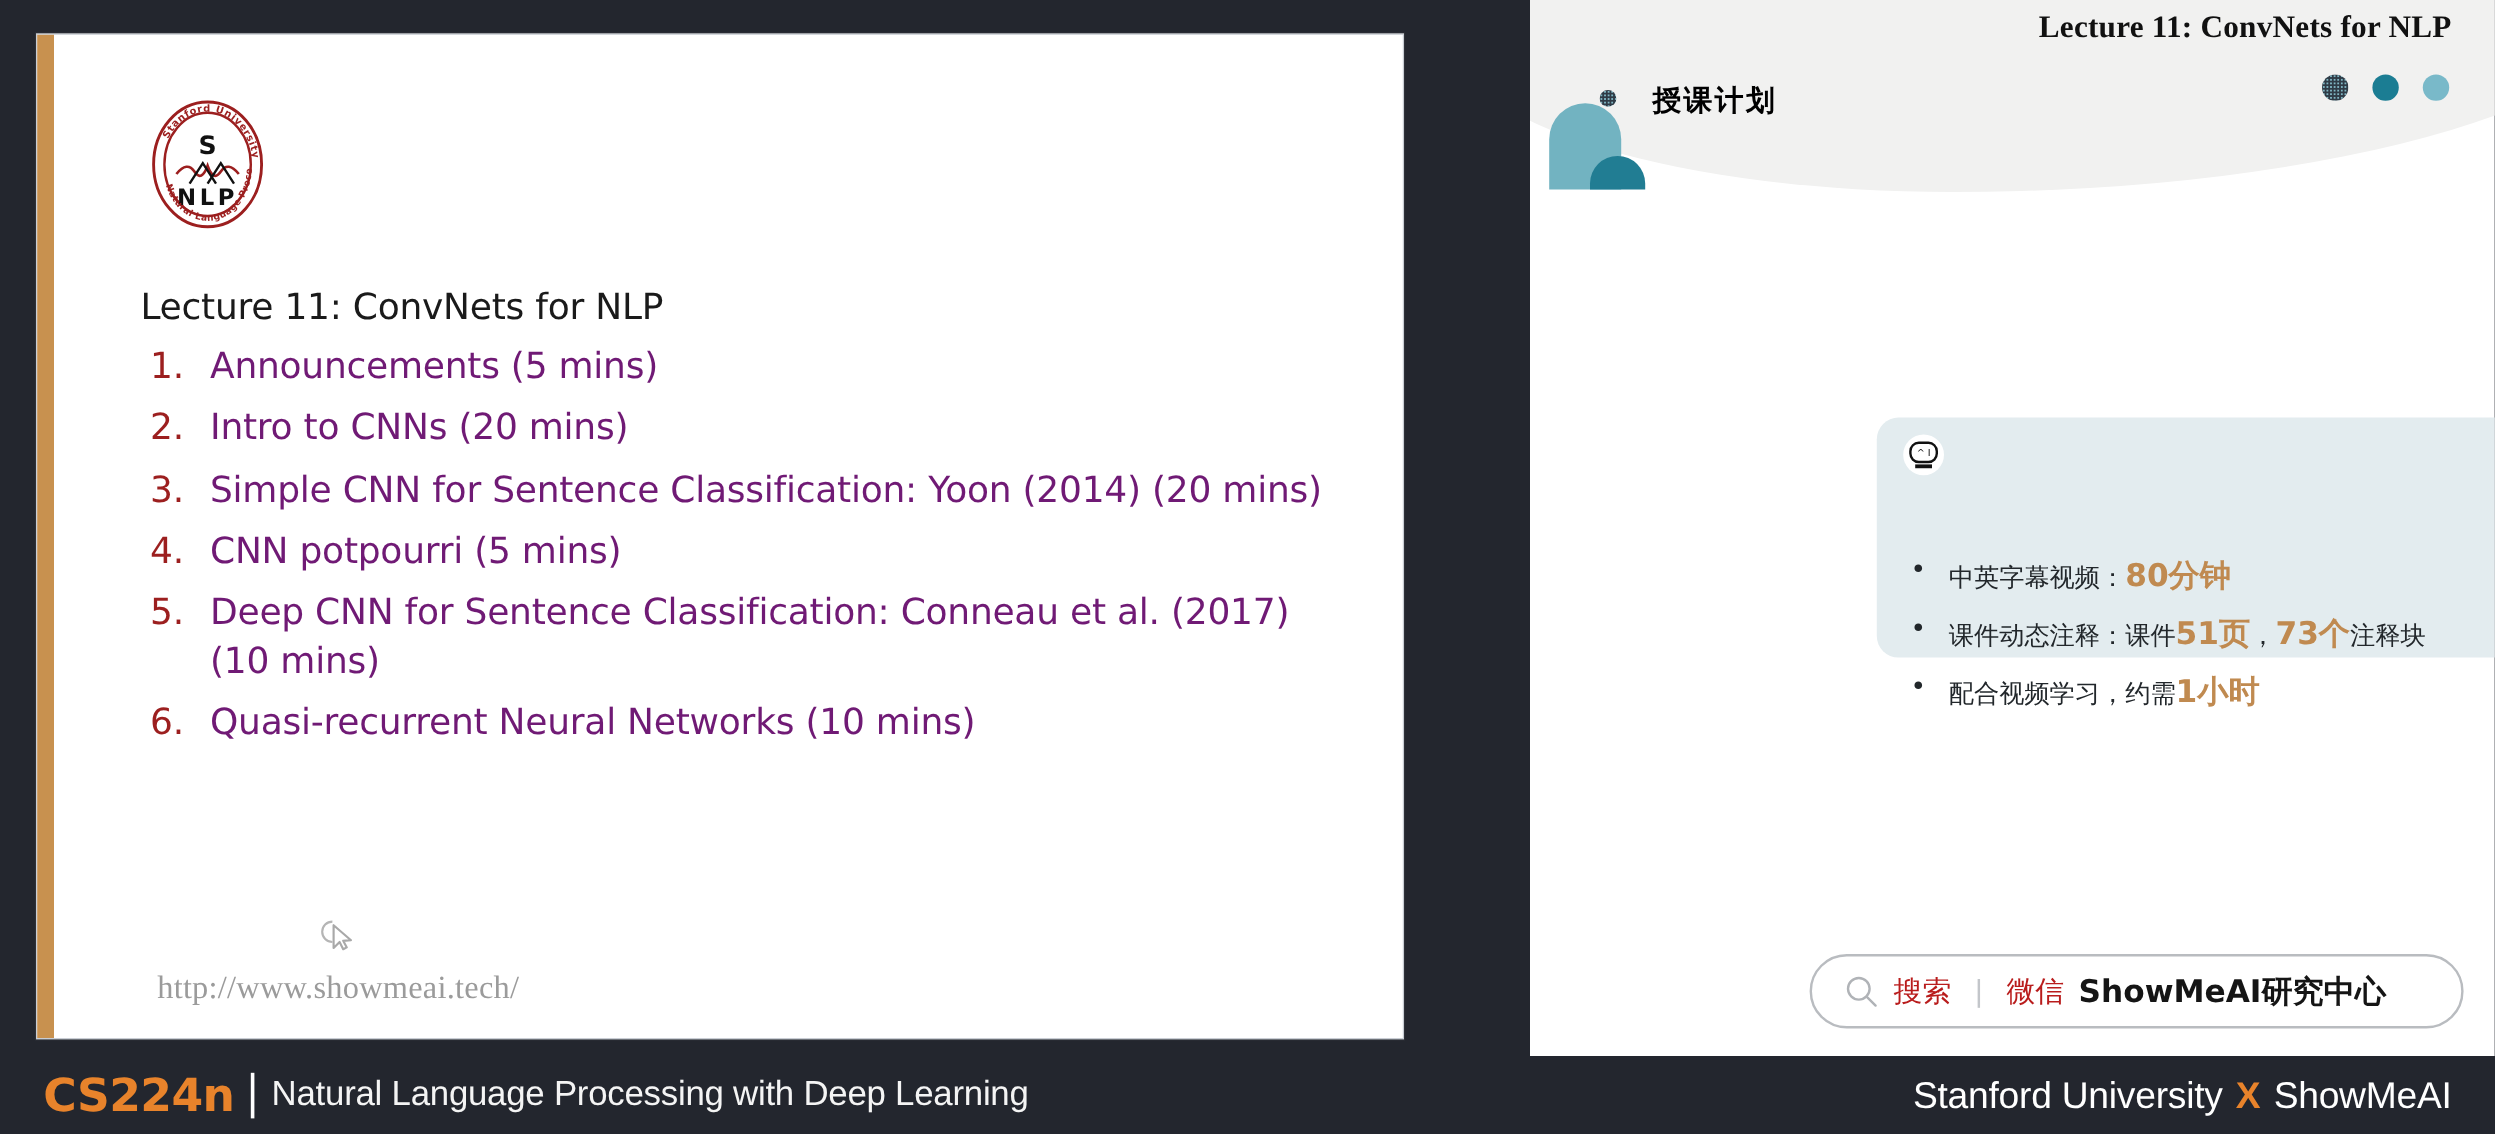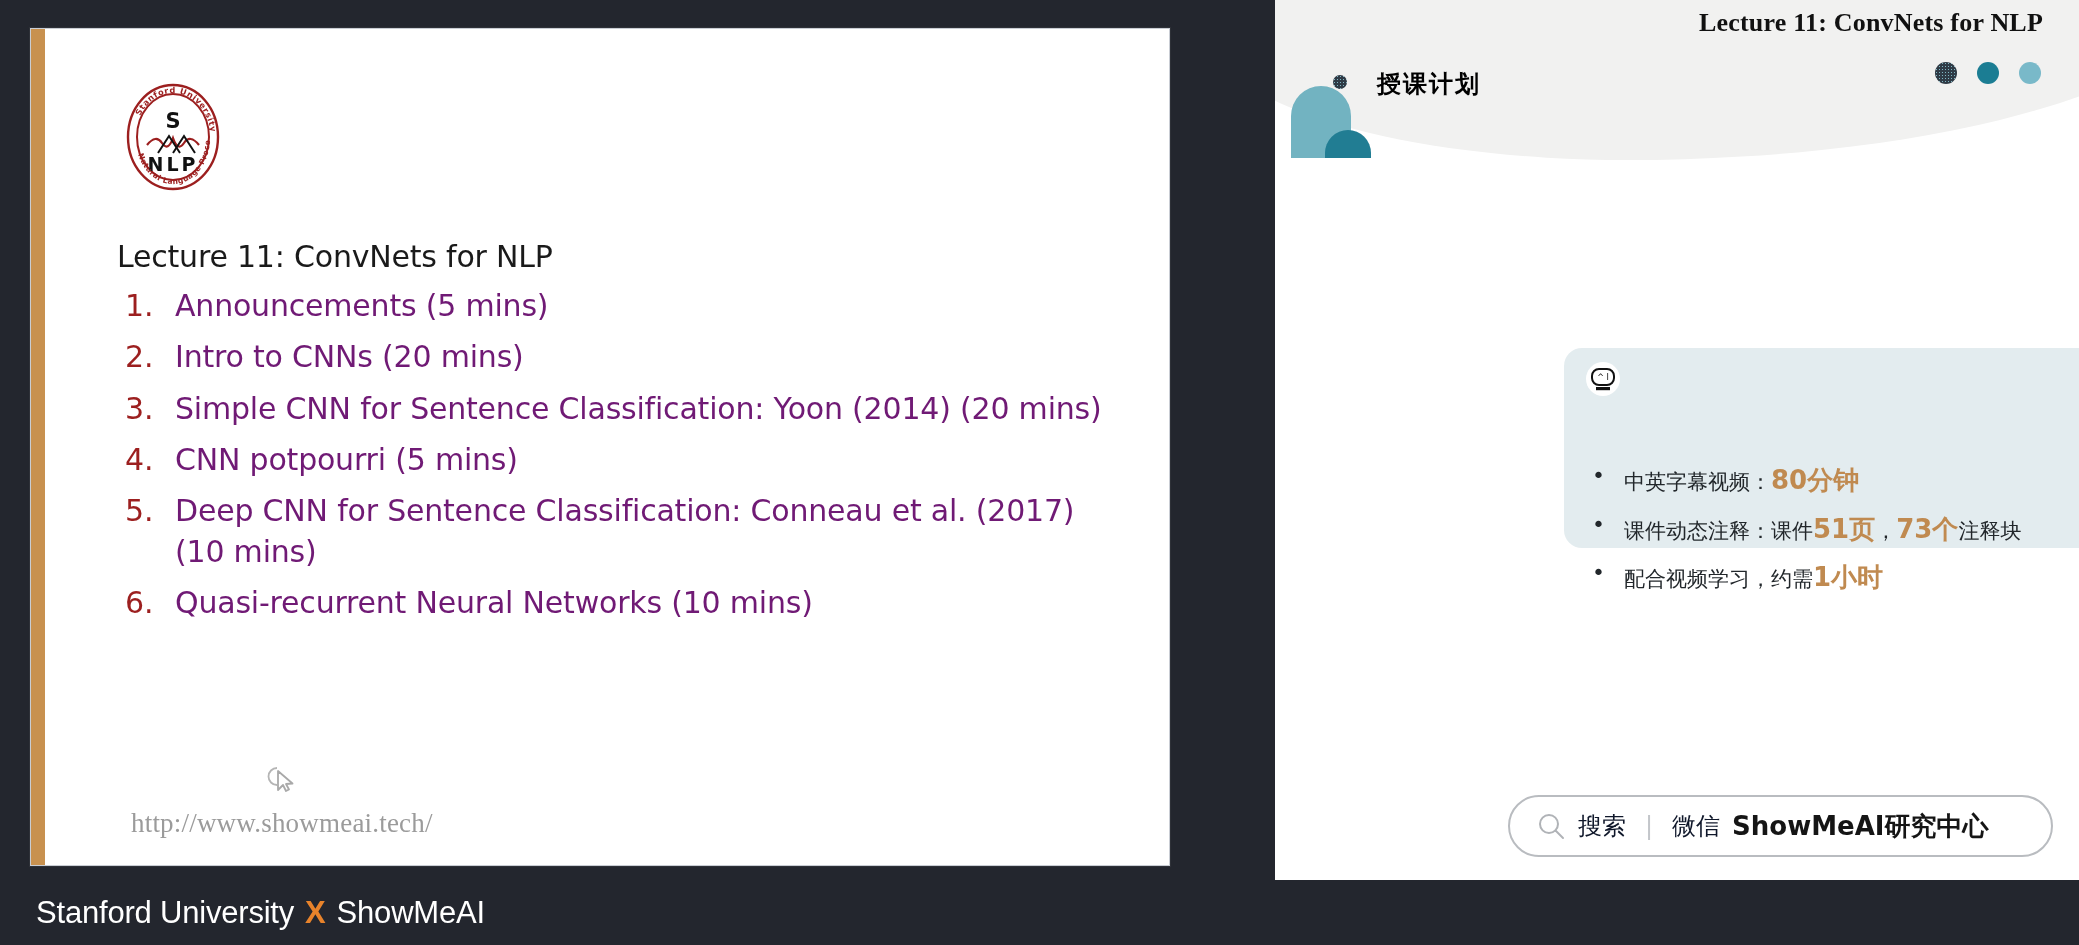--- a/index.html
+++ b/index.html
@@ -300,21 +300,21 @@
     background: #ffffff;
     display: flex;
     align-items: center;
     padding: 0 26px;
     gap: 12px;
   }
   .search-icon { width: 30px; height: 30px; flex: 0 0 auto; display: block; }
   .search-text {
     font-family: "DejaVu Sans", sans-serif;
     font-size: 24px;
-    color: #0f172a;
+    color: #b91c1c;
     white-space: nowrap;
   }
   .search-sep { color: #c3c6ca; margin: 0 7px; }
   .search-brand {
     font-family: "DejaVu Sans", sans-serif;
     font-size: 26px;
     font-weight: 700;
     color: #151515;
     white-space: nowrap;
   }
@@ -475,20 +475,25 @@
       <circle cx="13" cy="13" r="9" fill="none" stroke="#b0b3b7" stroke-width="2"></circle>
       <line x1="19.5" y1="19.5" x2="27" y2="27" stroke="#b0b3b7" stroke-width="2" stroke-linecap="round"></line>
     </svg>
     <span class="search-text">搜索</span>
     <span class="search-text search-sep">|</span>
     <span class="search-text">微信</span>
     <span class="search-brand">ShowMeAI研究中心</span>
   </div>
 
   <div class="bottom-bar">
+    <div class="bb-left">
+      <span class="bb-course">CS224n</span>
+      <span class="bb-divider"></span>
+      <span class="bb-subtitle">Natural Language Processing with Deep Learning</span>
+    </div>
     <div class="bb-right">
       <span>Stanford University</span>
       <span class="bb-x">X</span>
       <span>ShowMeAI</span>
     </div>
   </div>
 
 </div>
 
 </body></html>

